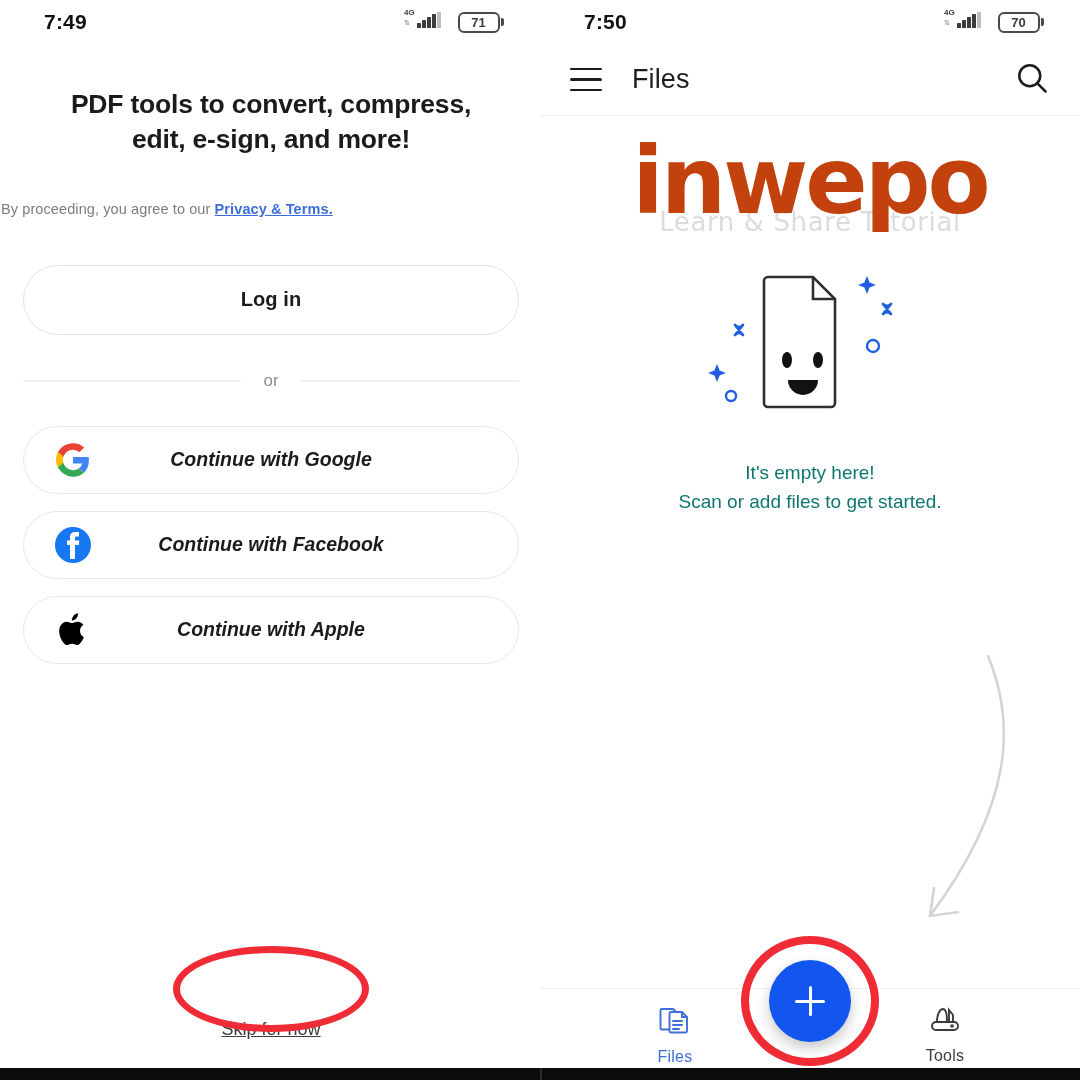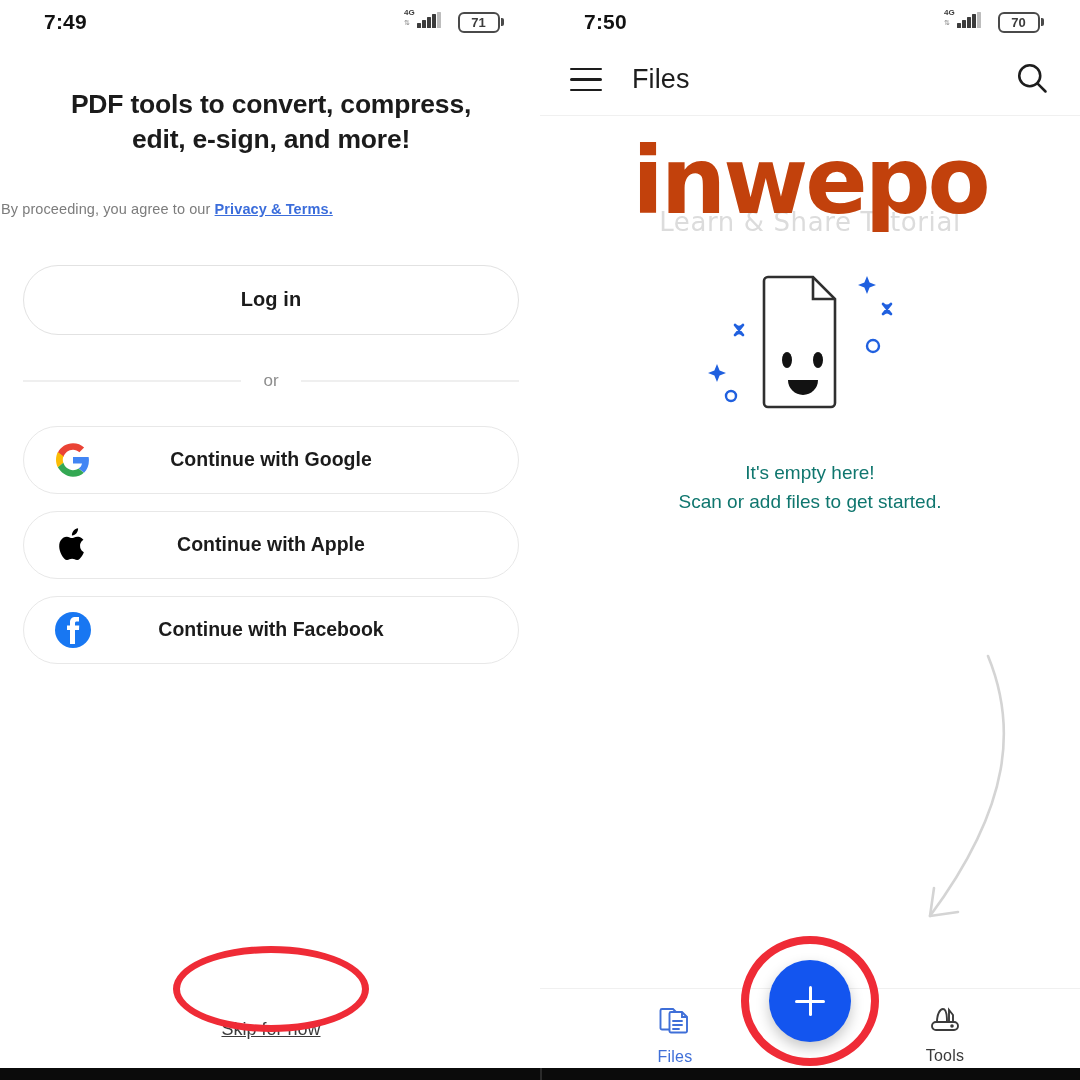--- a/index.html
+++ b/index.html
@@ -52,21 +52,21 @@
     font-size: 20px; font-weight: 700; letter-spacing: .1px;
     position: relative; background: #ffffff;
   }
   .btn.primary { background: #0e5bf5; color: #ffffff; border: none; }
   .btn.secondary { color: #1b1b1b; border: 1.5px solid #e2e2e2; margin-top: 16px; }
 
   .or-row { display: flex; align-items: center; margin: 36px 22px 0; }
   .or-row .line { flex: 1; height: 1.5px; background: #efefef; }
   .or-row .or { font-size: 17px; color: #8d8d8d; padding: 0 22px; }
 
-  .social-col { margin: 35px 22px 12px; }
+  .social-col { margin: 35px 22px 12px; font-style: italic; }
   .social {
     width: 496px; height: 68px; border-radius: 36px; border: 1.5px solid #e8e8e8;
     display: flex; align-items: center; position: relative; margin-bottom: 17px; background:#fff;
   }
   .social .ico { position: absolute; left: 30px; width: 38px; height: 38px; display: flex; align-items: center; justify-content: center; }
   .social .lab { width: 100%; text-align: center; font-size: 19.5px; font-weight: 700; color: #1b1b1b; }
 
   .skip-wrap { position: absolute; left: 0; bottom: 40px; width: 540px; text-align: center; }
   .skip { font-size: 18px; color: #3a3a3a; text-decoration: underline; }
   .ellipse {
@@ -179,35 +179,35 @@
               <path fill="#4285F4" d="M46.5 24.5c0-1.6-.15-3.2-.45-4.7H24v9h12.7c-.55 3-2.2 5.5-4.7 7.2l7.6 5.9c4.4-4.1 6.9-10.1 6.9-17.4z"></path>
               <path fill="#FBBC05" d="M10.4 28.3c-.5-1.5-.8-3.1-.8-4.8s.3-3.3.8-4.8l-7.8-6.1C.9 15.9 0 19.8 0 23.5s.9 7.6 2.6 10.9l7.8-6.1z"></path>
               <path fill="#34A853" d="M24 47.5c6.2 0 11.5-2.1 15.3-5.6l-7.6-5.9c-2.1 1.4-4.8 2.3-7.7 2.3-6.4 0-11.7-4.4-13.6-10.3l-7.8 6.1C6.5 41.1 14.6 47.5 24 47.5z"></path>
             </svg>
           </span>
           <span class="lab">Continue with Google</span>
         </div>
 
         <div class="social">
           <span class="ico">
-            <svg width="32" height="38" viewBox="0 0 24 28">
-              <path fill="#000000" d="M17.3 14.6c0-3 2.4-4.4 2.5-4.5-1.4-2-3.5-2.3-4.2-2.3-1.8-.2-3.5 1-4.4 1-.9 0-2.3-1-3.8-1C5.5 7.8 3.6 9 2.6 10.9c-2 3.5-.5 8.7 1.4 11.5.9 1.4 2.1 3 3.6 2.9 1.4-.1 2-.9 3.7-.9s2.2.9 3.8.9 2.5-1.4 3.5-2.8c1.1-1.6 1.5-3.1 1.5-3.2-.1 0-2.8-1.1-2.8-4.7zM14.6 5.2c.8-1 1.3-2.3 1.2-3.7-1.2.1-2.6.8-3.4 1.8-.7.9-1.4 2.2-1.2 3.5 1.3.1 2.6-.7 3.4-1.6z"></path>
-            </svg>
-          </span>
-          <span class="lab">Continue with Apple</span>
-        </div>
-
-        <div class="social">
-          <span class="ico">
             <svg width="36" height="36" viewBox="0 0 36 36">
               <circle cx="18" cy="18" r="18" fill="#1877F2"></circle>
               <path fill="#FFFFFF" d="M24 18h-4v14h-5V18h-3v-4.4h3v-3.1c0-3.5 1.6-5.5 5.7-5.5H24v4.4h-2.2c-1.3 0-1.8.5-1.8 1.8v2.4h4.2L24 18z"></path>
             </svg>
           </span>
           <span class="lab">Continue with Facebook</span>
+        </div>
+
+        <div class="social">
+          <span class="ico">
+            <svg width="32" height="38" viewBox="0 0 24 28">
+              <path fill="#000000" d="M17.3 14.6c0-3 2.4-4.4 2.5-4.5-1.4-2-3.5-2.3-4.2-2.3-1.8-.2-3.5 1-4.4 1-.9 0-2.3-1-3.8-1C5.5 7.8 3.6 9 2.6 10.9c-2 3.5-.5 8.7 1.4 11.5.9 1.4 2.1 3 3.6 2.9 1.4-.1 2-.9 3.7-.9s2.2.9 3.8.9 2.5-1.4 3.5-2.8c1.1-1.6 1.5-3.1 1.5-3.2-.1 0-2.8-1.1-2.8-4.7zM14.6 5.2c.8-1 1.3-2.3 1.2-3.7-1.2.1-2.6.8-3.4 1.8-.7.9-1.4 2.2-1.2 3.5 1.3.1 2.6-.7 3.4-1.6z"></path>
+            </svg>
+          </span>
+          <span class="lab">Continue with Apple</span>
         </div>
 
       </div>
 
       <div class="skip-wrap">
         <span class="skip">Skip for now</span>
         <div class="ellipse"></div>
       </div>
     </div>
   </div>

